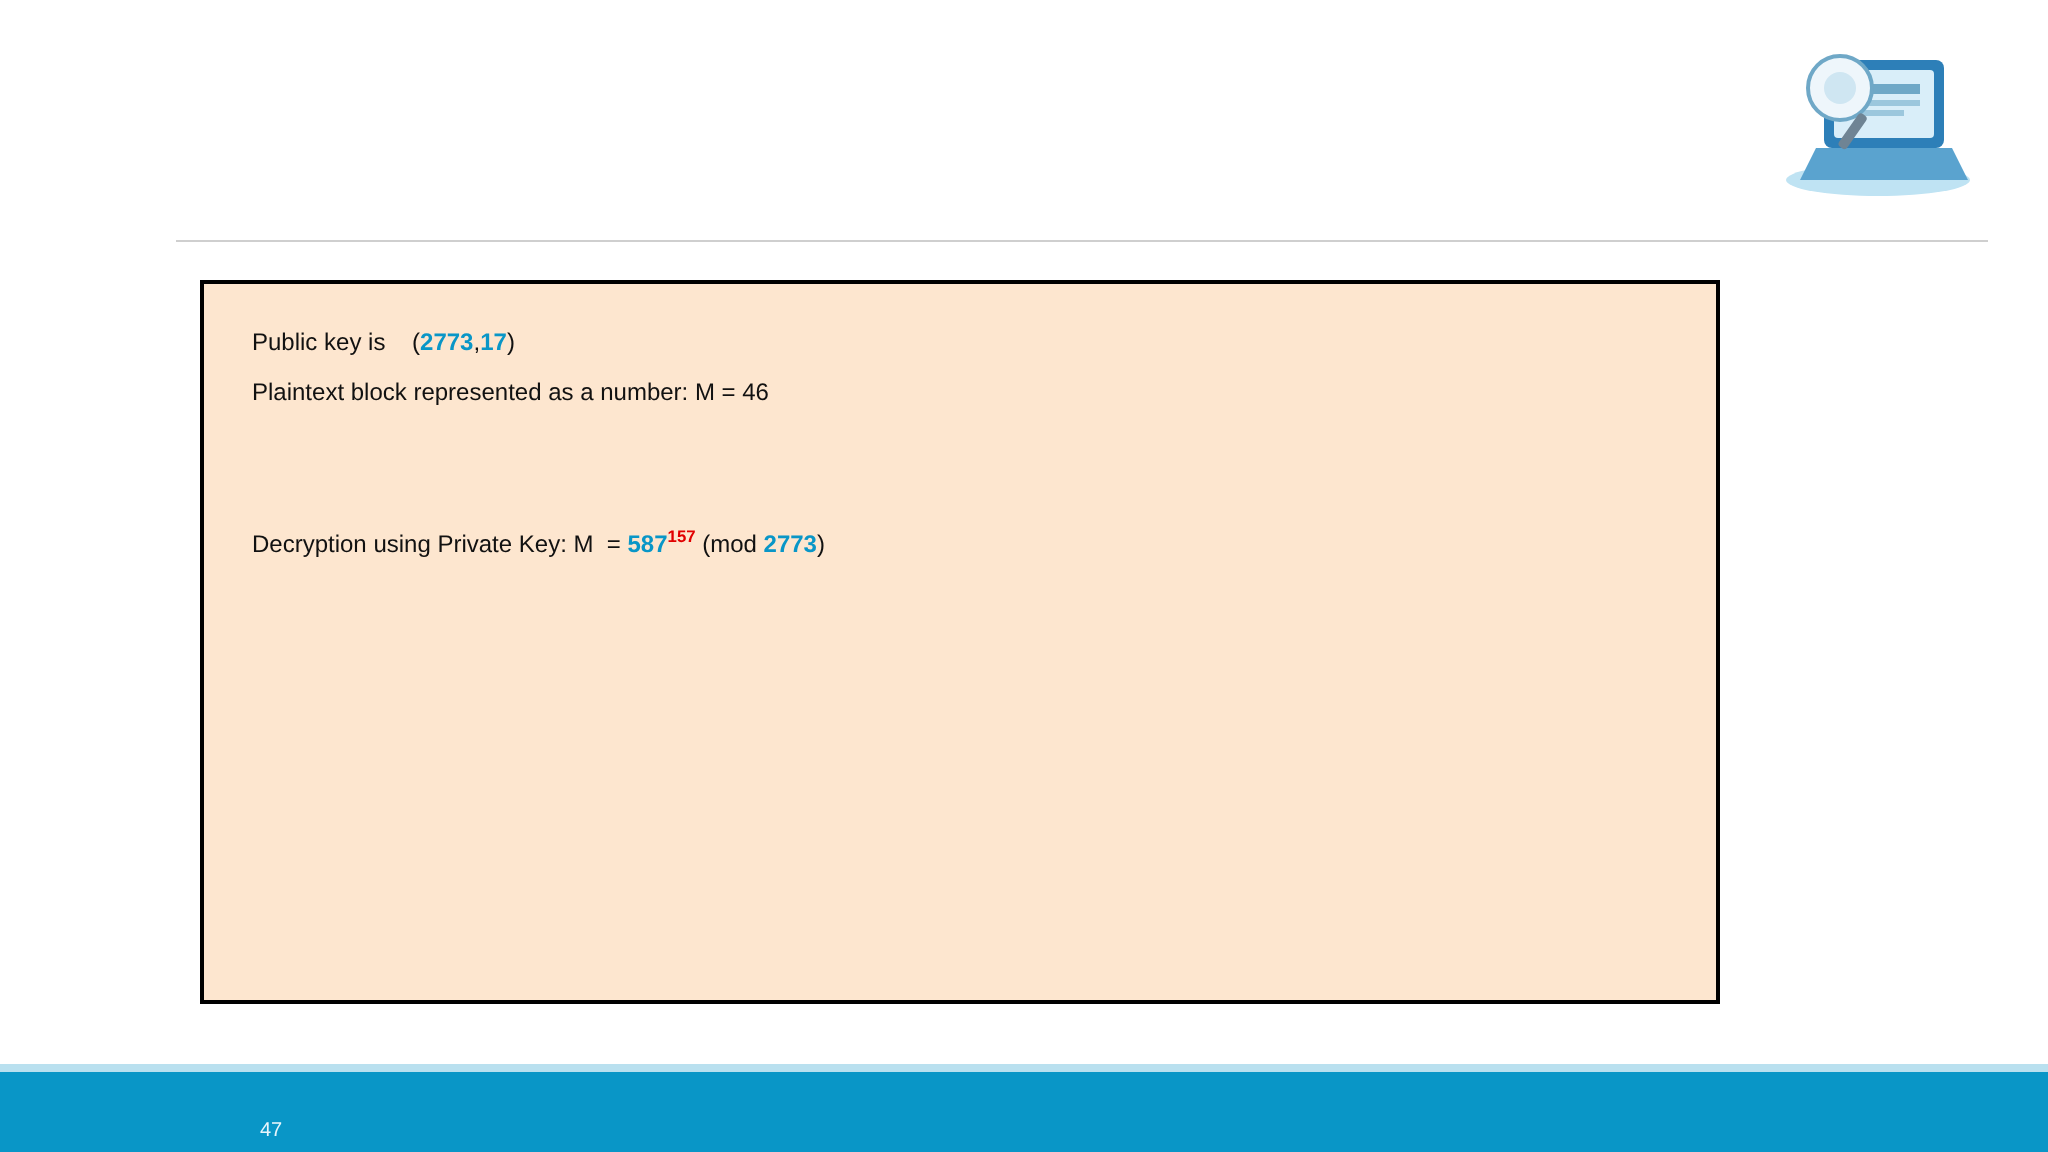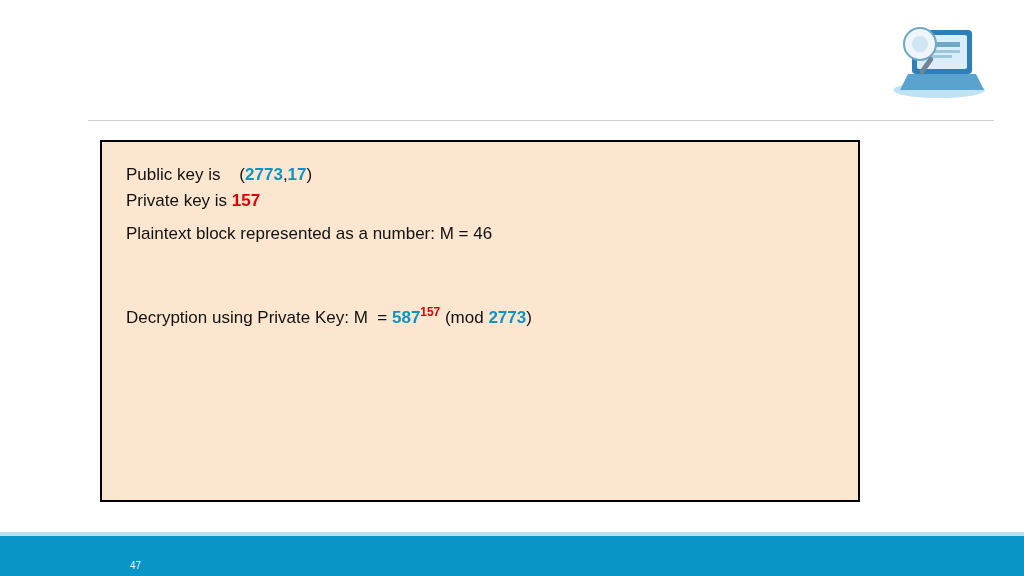--- a/index.html
+++ b/index.html
@@ -1,21 +1,21 @@
 <!DOCTYPE html>
 <html><head>
 <meta charset="utf-8">
 <style>
   * { margin: 0; padding: 0; box-sizing: border-box; }
   html, body { width: 1024px; height: 576px; font-family: Arial, Helvetica, sans-serif; background: #fff; overflow: hidden; }
   .slide { position: relative; width: 1024px; height: 576px; background: #fff; }
   .title { font-size: 32px; font-weight: 400; color: #3b3b3b; letter-spacing: 0.2px; }
   .hr { position: absolute; top: 120px; left: 88px; right: 30px; height: 1px; background: #cfcfcf; }
   .decor { position: absolute; top: 12px; right: 30px; width: 110px; height: 90px; }
-  .content-box { position: absolute; top: 140px; left: 100px; width: 760px; height: 362px; background: #fde6cf; border: 2px solid #000; padding: 20px 24px 16px 24px; font-size: 17px; color: #111; line-height: 1.55; }
+  .content-box { position: absolute; top: 140px; left: 100px; width: 760px; height: 362px; background: #fde6cf; border: 2px solid #000; padding: 20px 24px 16px 24px; font-size: 12px; color: #111; line-height: 1.55; }
   .teal { color: #0996c7; font-weight: bold; }
   .red  { color: #e10000; font-weight: bold; }
   .row { white-space: pre; }
   sup { font-size: 0.7em; vertical-align: super; line-height: 0; }
   .gap-sm { height: 6px; }
   .gap-md { height: 26px; }
   .footer-band { position: absolute; bottom: 0; left: 0; right: 0; height: 40px; background: #0996c7; }
   .footer-band::before { content: ""; position: absolute; top: -4px; left: 0; right: 0; height: 4px; background: #b9e0ef; }
   .page-num { position: absolute; left: 130px; bottom: 5px; color: #e8f5fb; font-size: 10px; }
 </style>
@@ -36,21 +36,20 @@
       <rect x="40" y="43" width="28" height="3" fill="#9cc7dd"></rect>
       <path d="M24 62 L92 62 L100 78 L16 78 Z" fill="#5aa3cf"></path>
       <circle cx="36" cy="32" r="16" fill="#eef6fb" stroke="#6fa8c7" stroke-width="2"></circle>
       <circle cx="36" cy="32" r="8" fill="#cfe6f2"></circle>
       <rect x="46" y="44" width="5" height="20" rx="2" transform="rotate(35 46 44)" fill="#6f8494"></rect>
     </svg>
   </div>
 
   <div class="content-box">
     <div class="row"><span>Public key is    (</span><span class="teal">2773</span><span>,</span><span class="teal">17</span><span>)</span></div>
-    <div class="row"><span>Private key is </span><span class="red">157</span></div>
     <div class="gap-sm"></div>
     <div class="row">Plaintext block represented as a number: M = 46</div>
     <div class="gap-md"></div>
     <div class="gap-sm"></div>
     <div class="gap-md"></div>
     <div class="row"><span>Decryption using Private Key: M  = </span><span class="teal">587</span><sup class="red">157</sup><span> (mod </span><span class="teal">2773</span><span>)</span></div>
     <div class="gap-sm"></div>
   </div>
 
   <div class="footer-band">

